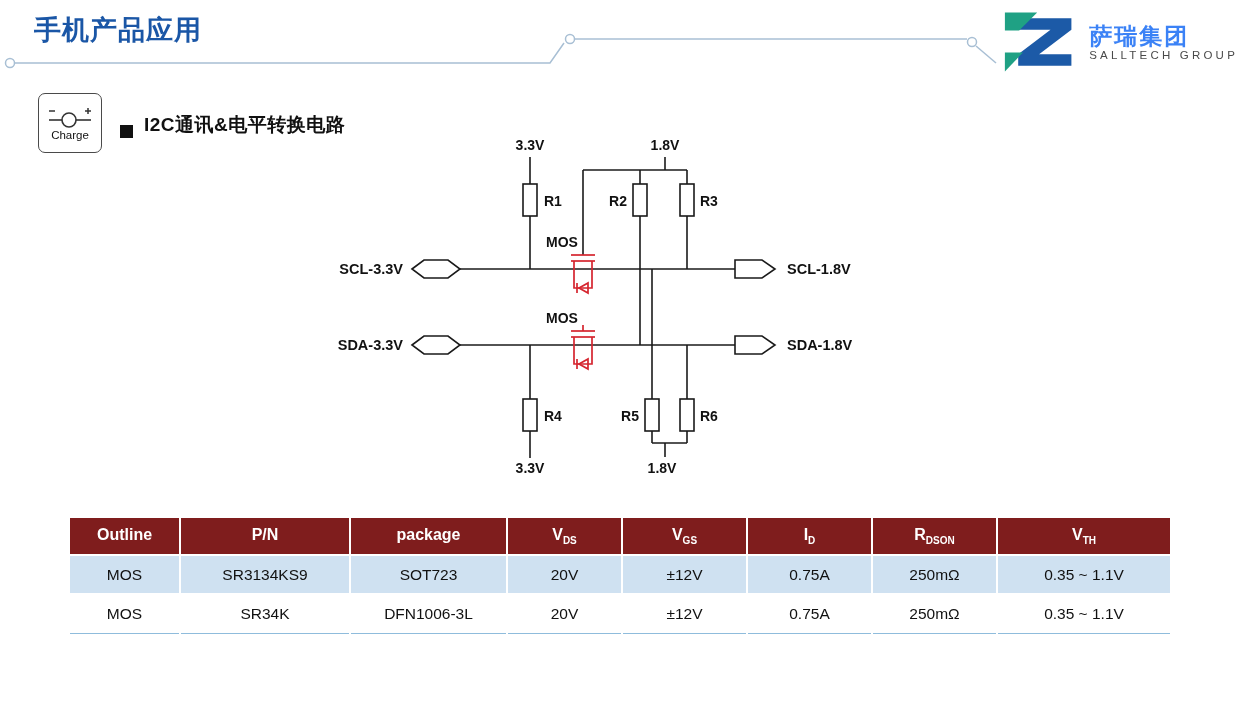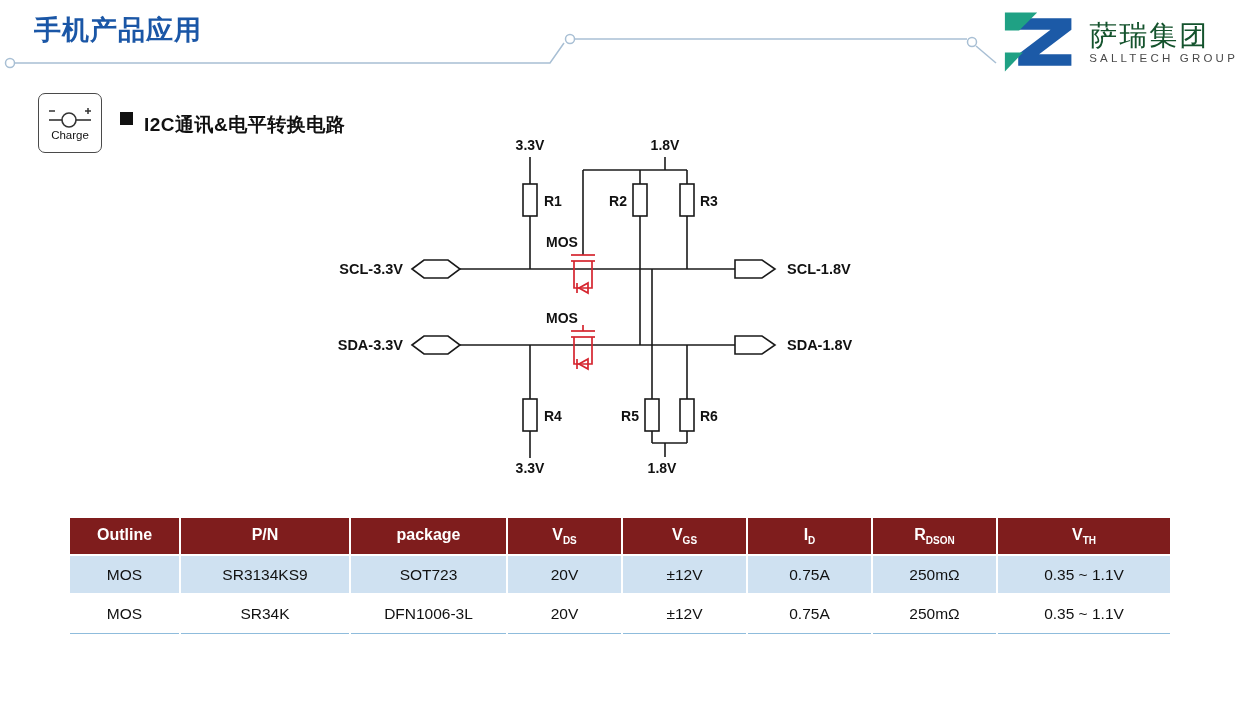--- a/index.html
+++ b/index.html
@@ -9,31 +9,31 @@
     font-family:"Liberation Sans", sans-serif; color:#111;
   }
   
   .page-title {
     position:absolute; left:34px; top:12px;
     font-size:27px; font-weight:bold; color:#1a56a6; letter-spacing:1px;
   }
   .deco { position:absolute; left:0; top:0; }
   .logo { position:absolute; right:18px; top:12px; display:flex; align-items:center; gap:10px; }
   .logo-text { display:flex; flex-direction:column; align-items:flex-start; }
-  .logo-cn { font-size:28px; font-weight:normal; color:#14532d; letter-spacing:2px; line-height:1.15; }
+  .logo-cn { font-size:23px; font-weight:bold; color:#3b82f6; letter-spacing:2px; line-height:1.15; }
   .logo-en { font-size:11.5px; color:#4a4a4a; letter-spacing:3.2px; margin-top:0; }
   
   .charge-box {
     position:absolute; left:38px; top:93px; width:64px; height:60px;
     border:1.6px solid #4a4a4a; border-radius:7px; background:#fff;
     display:flex; flex-direction:column; align-items:center; justify-content:center; gap:1px;
   }
   .charge-label { font-size:11.5px; color:#111; }
   
-  .section-heading { position:absolute; left:120px; top:112px; display:flex; align-items:flex-start; gap:11px; }
+  .section-heading { position:absolute; left:120px; top:112px; display:flex; align-items:flex-end; gap:11px; }
   .section-bullet { width:13px; height:13px; background:#111; flex:0 0 auto; }
   .section-title { font-size:19px; font-weight:bold; color:#111; letter-spacing:0.5px; }
   
   .circuit-svg { position:absolute; left:300px; top:130px; }
   
   .spec-table {
     position:absolute; left:70px; top:518px; width:1100px;
     border-collapse:collapse; table-layout:fixed; text-align:center;
   }
   .spec-table th {

